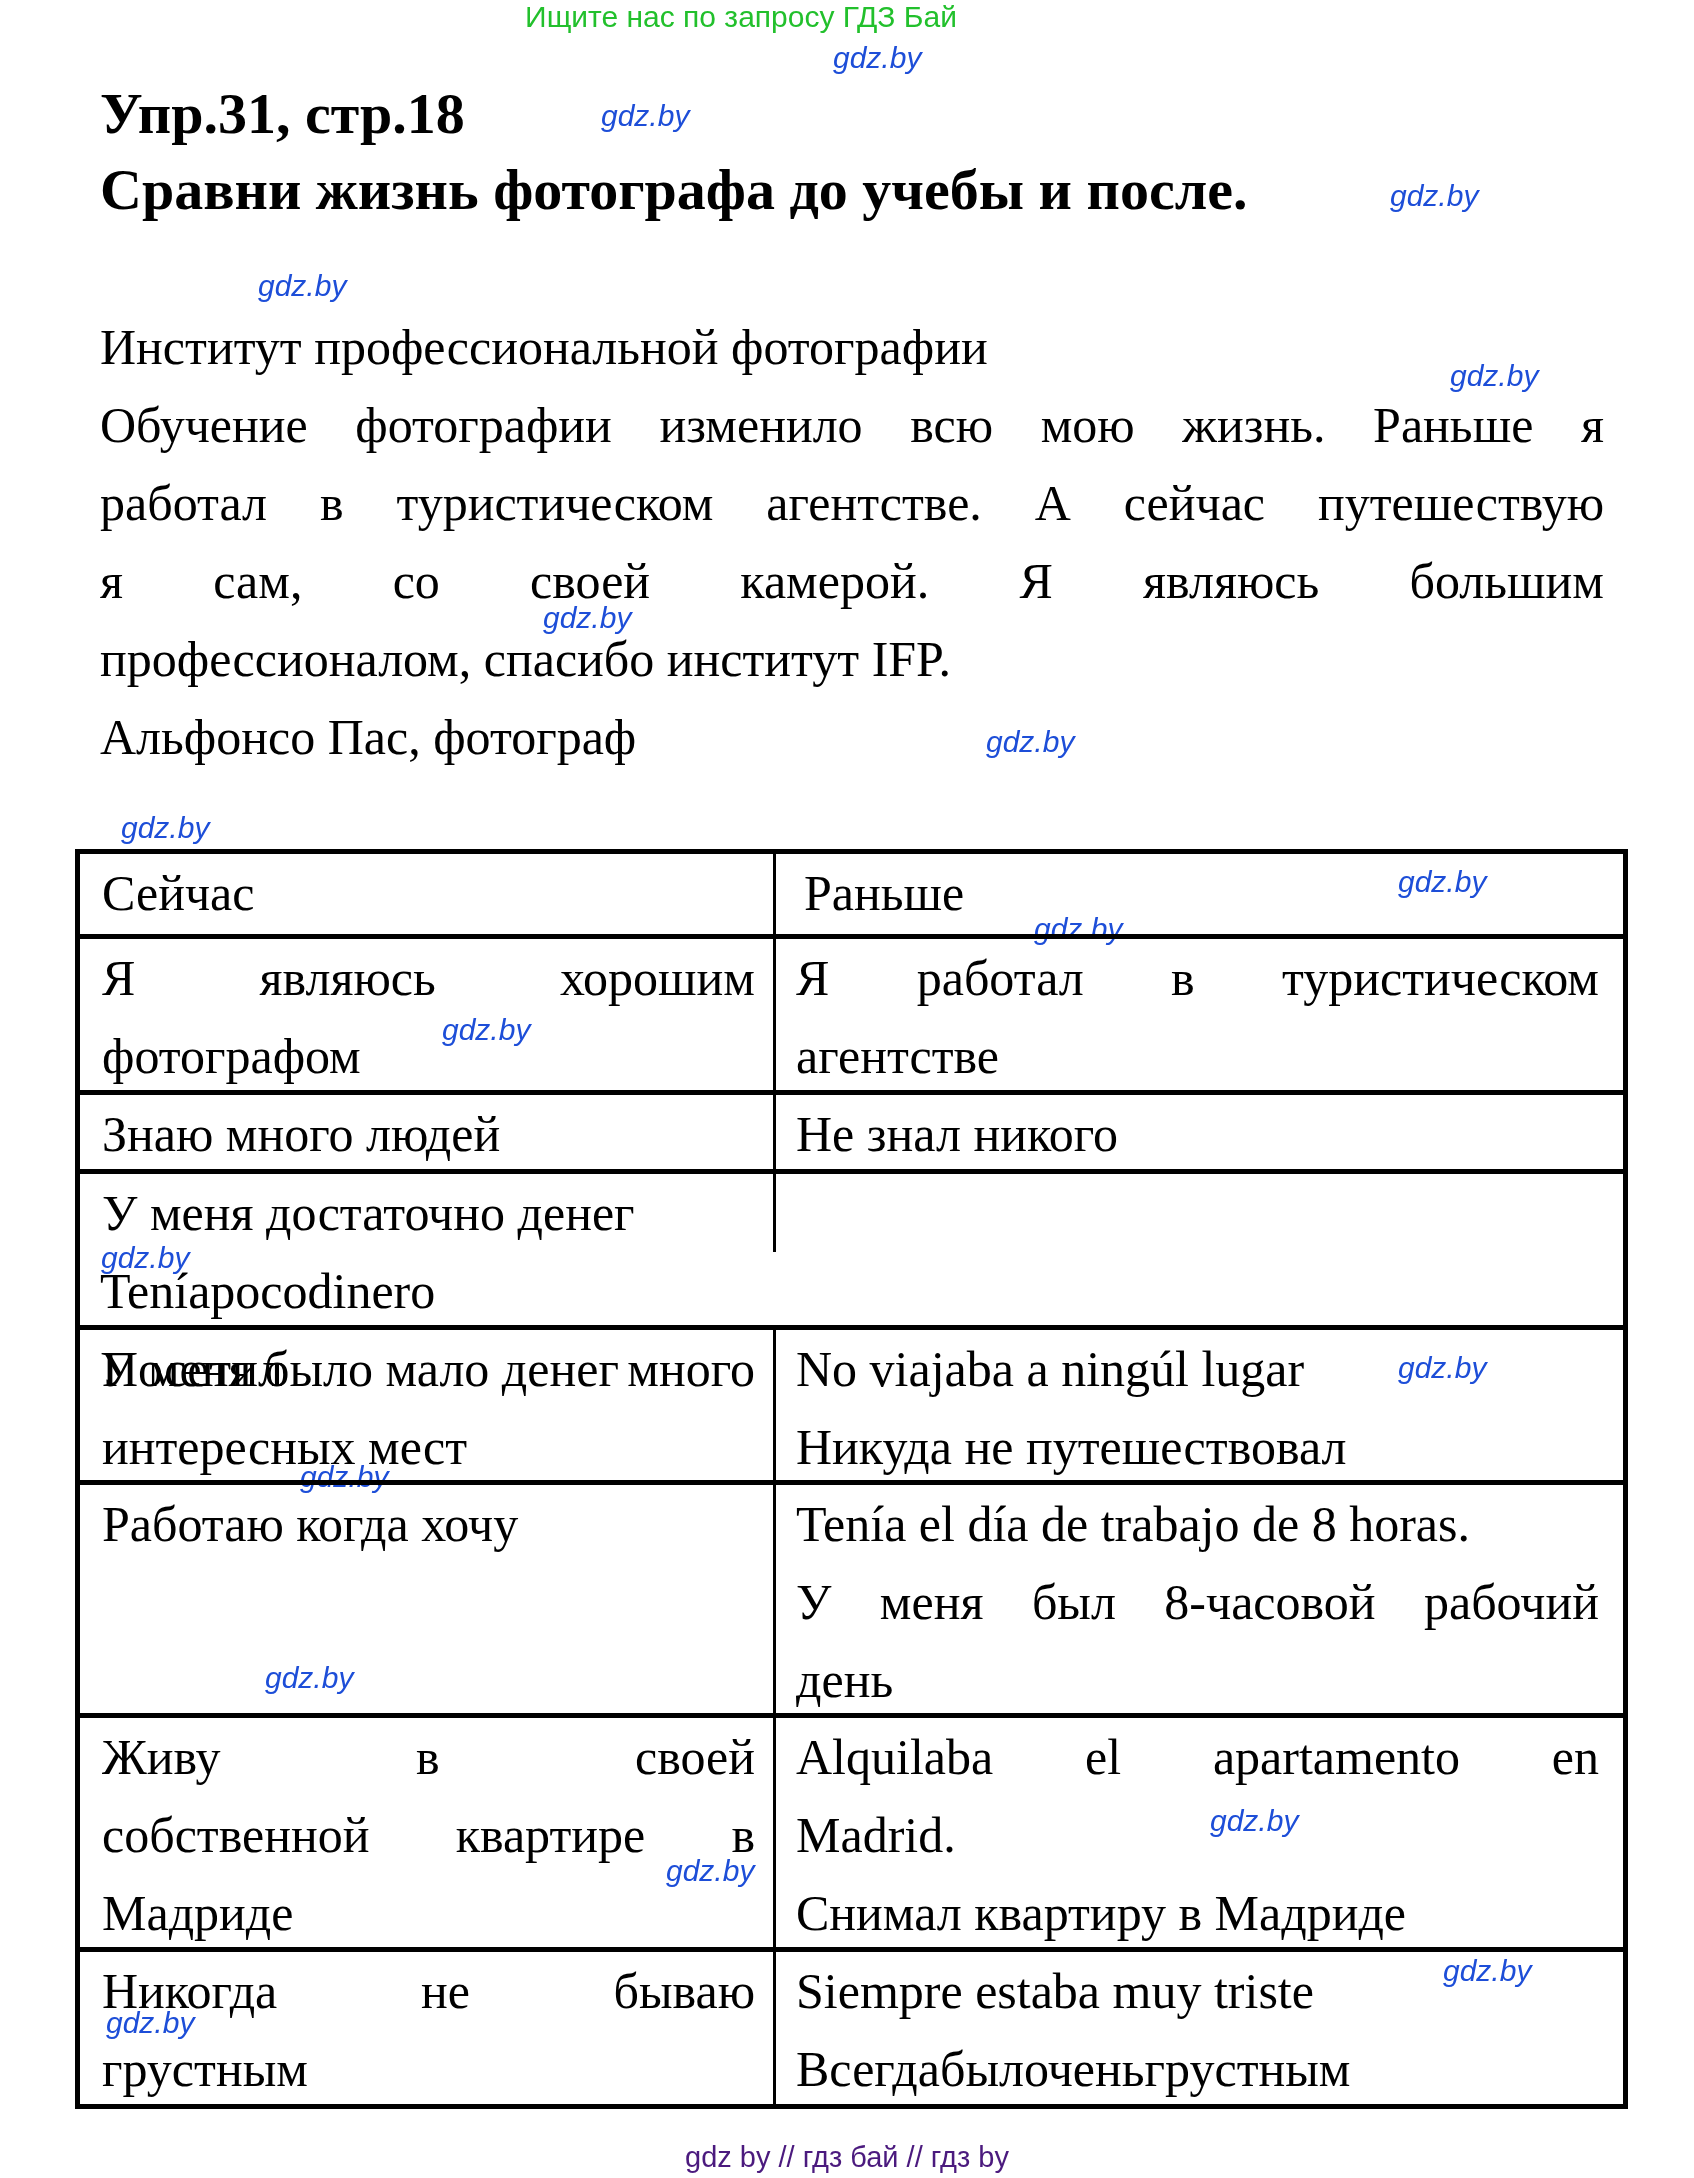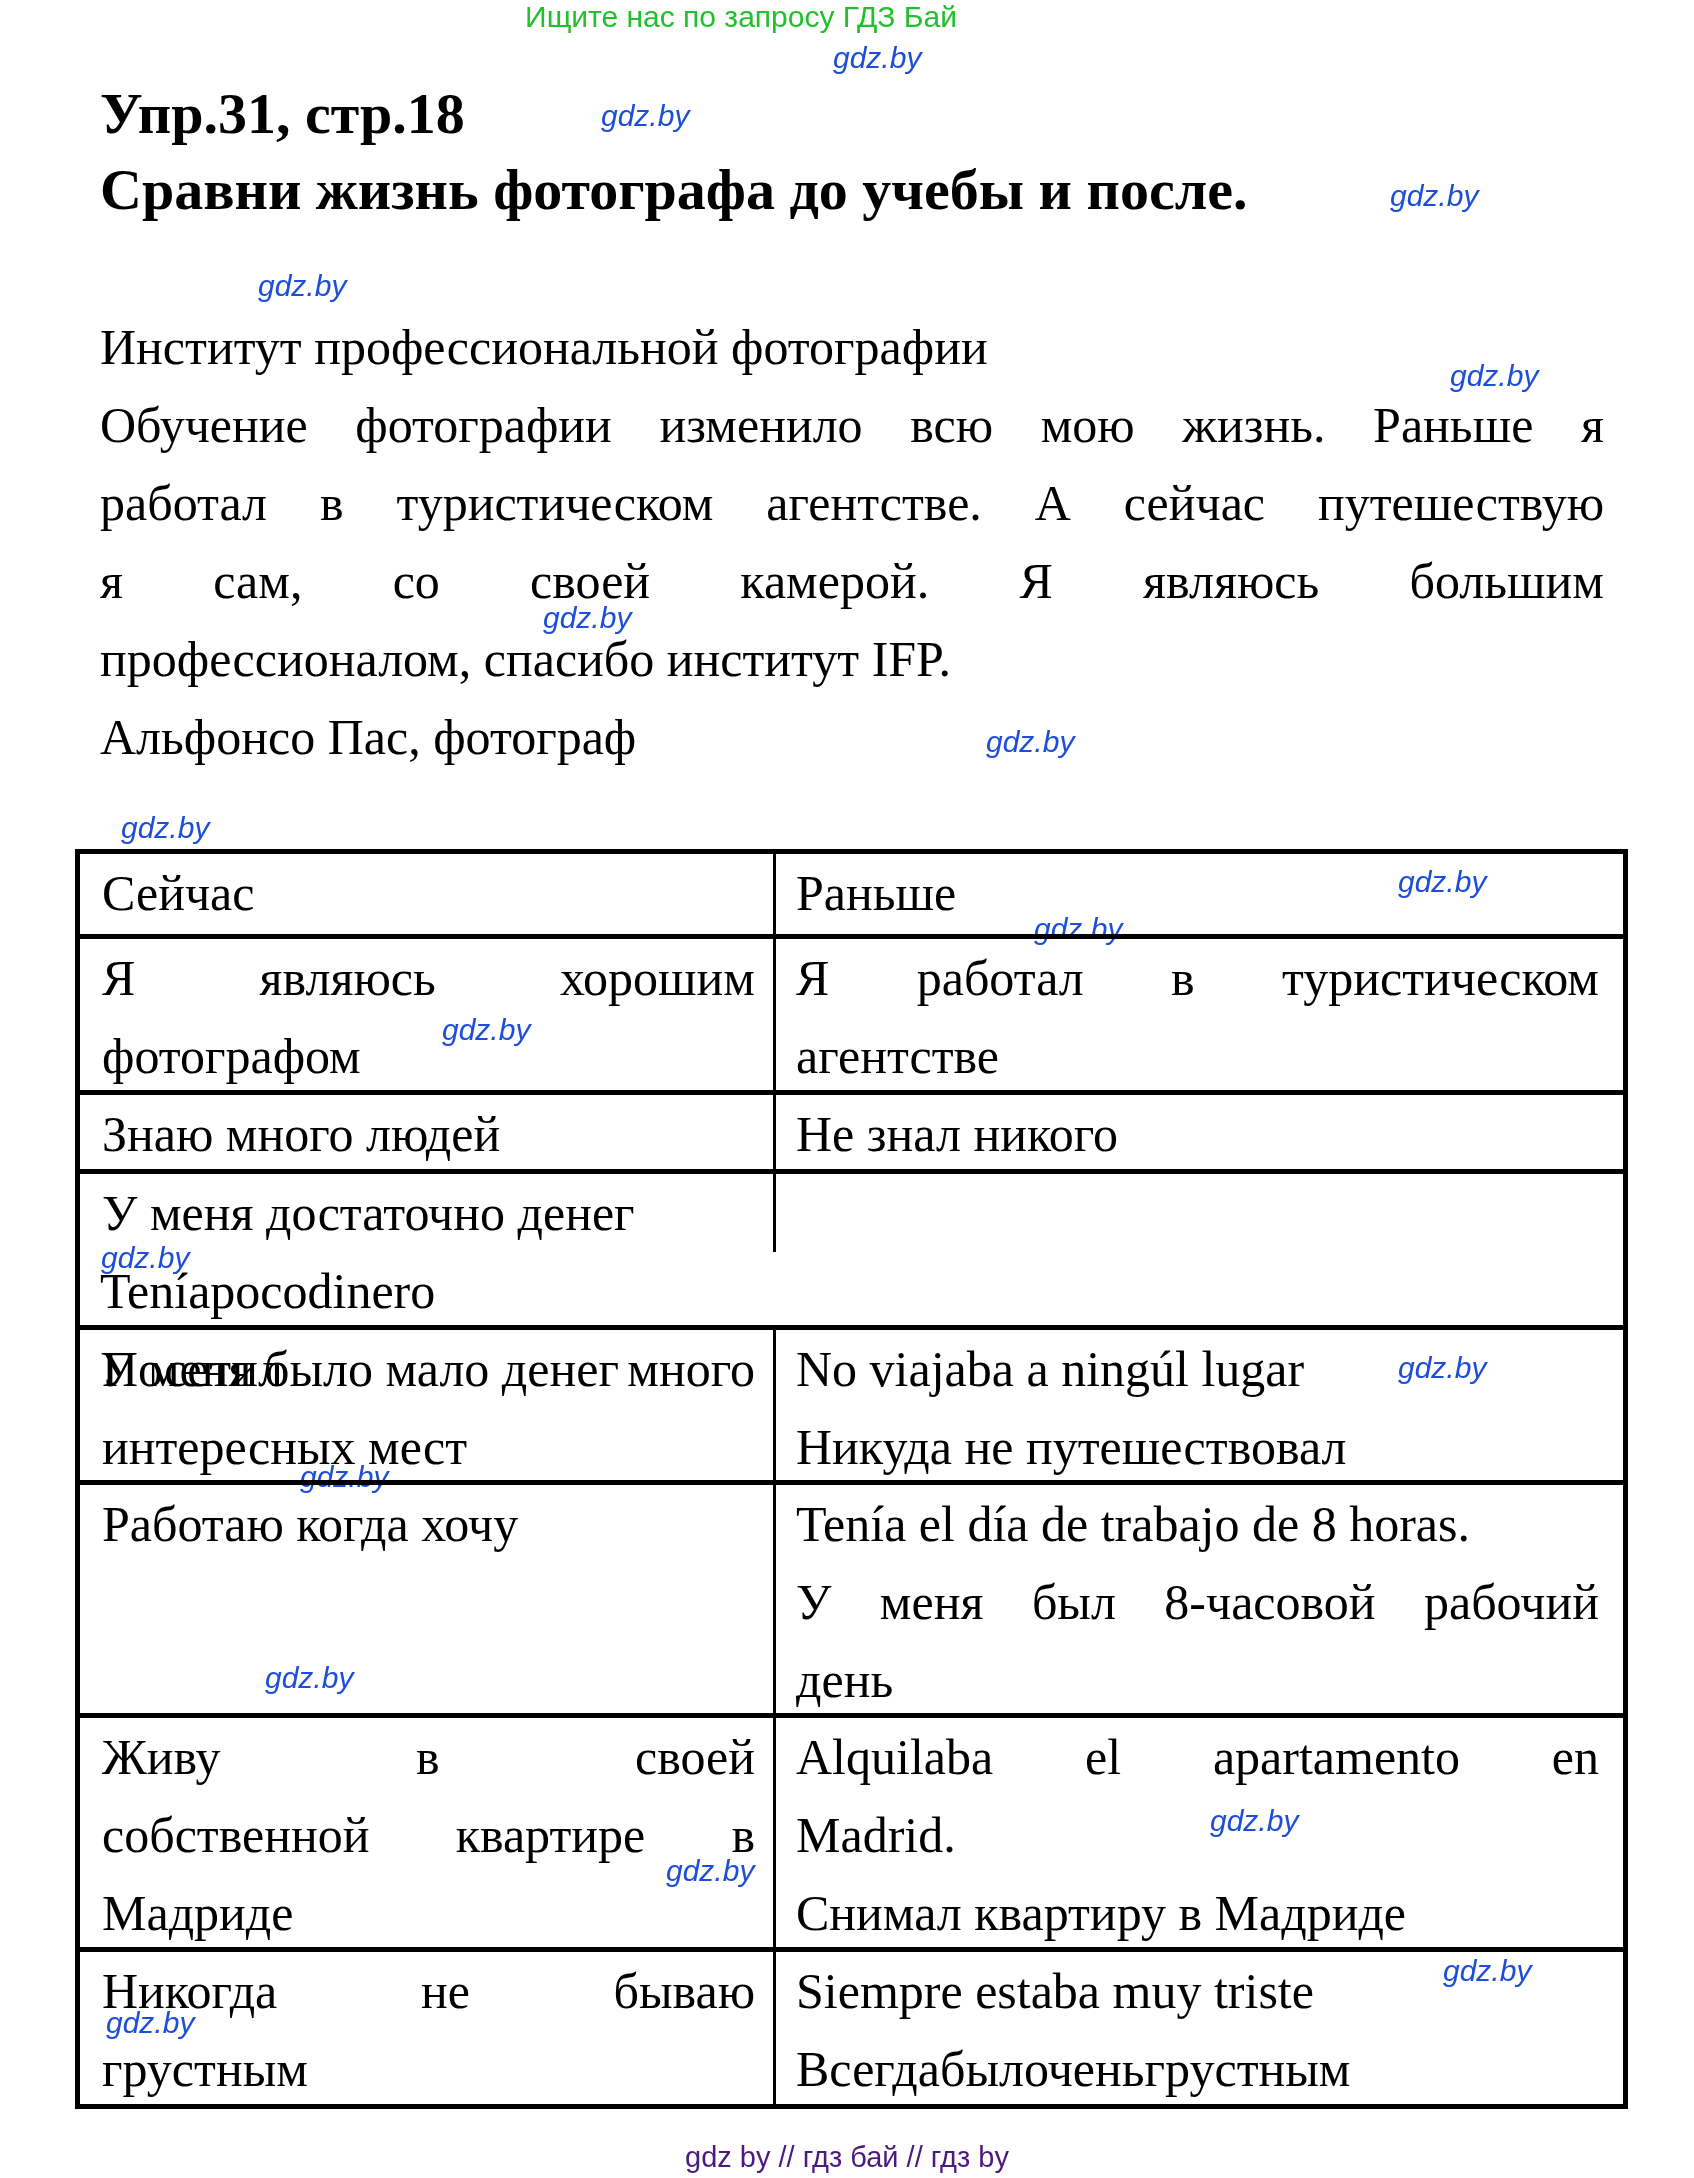--- a/index.html
+++ b/index.html
@@ -6,21 +6,21 @@
   body { width: 1694px; height: 2178px; position: relative; overflow: hidden; }
   .abs { position: absolute; }
   .promo { left: 0; width: 1482px; top: 0; text-align: center; font-family: "Liberation Sans", sans-serif; font-size: 30px; line-height: 34px; color: #22c02c; }
   .wm { font-family: "Liberation Sans", sans-serif; font-size: 30px; line-height: 32px; color: #1d4ed8; white-space: nowrap; font-style: italic; }
   .title { left: 100px; font-family: "Liberation Serif", serif; font-weight: bold; font-size: 58px; line-height: 60px; color: #000; white-space: nowrap; }
   .body-text { left: 100px; width: 1504px; font-family: "Liberation Serif", serif; font-size: 50px; line-height: 78px; color: #000; }
   .line { display: block; height: 78px; white-space: nowrap; }
   .justify { text-align: justify; text-align-last: justify; white-space: normal; }
   .table { left: 75px; top: 849px; width: 1553px; border: 5px solid #000; box-sizing: border-box; }
   .row { display: flex; border-top: 5px solid #000; box-sizing: border-box; }
-  .row:first-child { border-top: none; }
+  .row:first-child { border-top: none; gap: 8px; }
   .cell { box-sizing: border-box; font-family: "Liberation Serif", serif; font-size: 50px; line-height: 78px; color: #000; padding: 0 18px 0 22px; }
   .cell.left { width: 696px; border-right: 3px solid #000; }
   .cell.right { flex: 1; padding-left: 20px; padding-right: 24px; }
   .cl { display: block; height: 78px; white-space: nowrap; }
   .cl.j { text-align: justify; text-align-last: justify; white-space: normal; }
   .footer { left: 0; width: 1694px; top: 2140px; text-align: center; font-family: "Liberation Sans", sans-serif; font-size: 29px; line-height: 34px; color: #4b1a7e; }
 </style>
 </head>
 <body>
 

